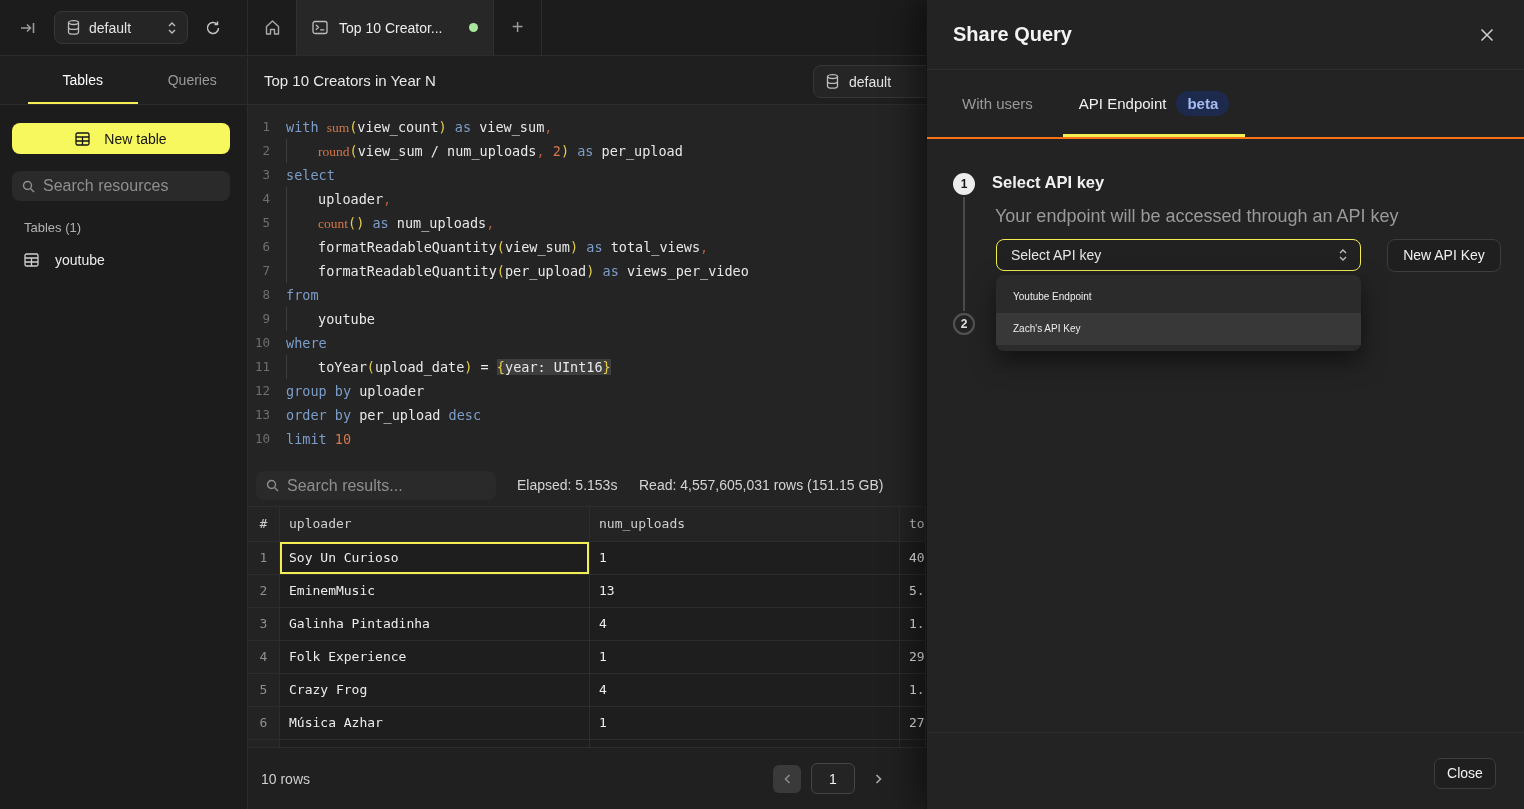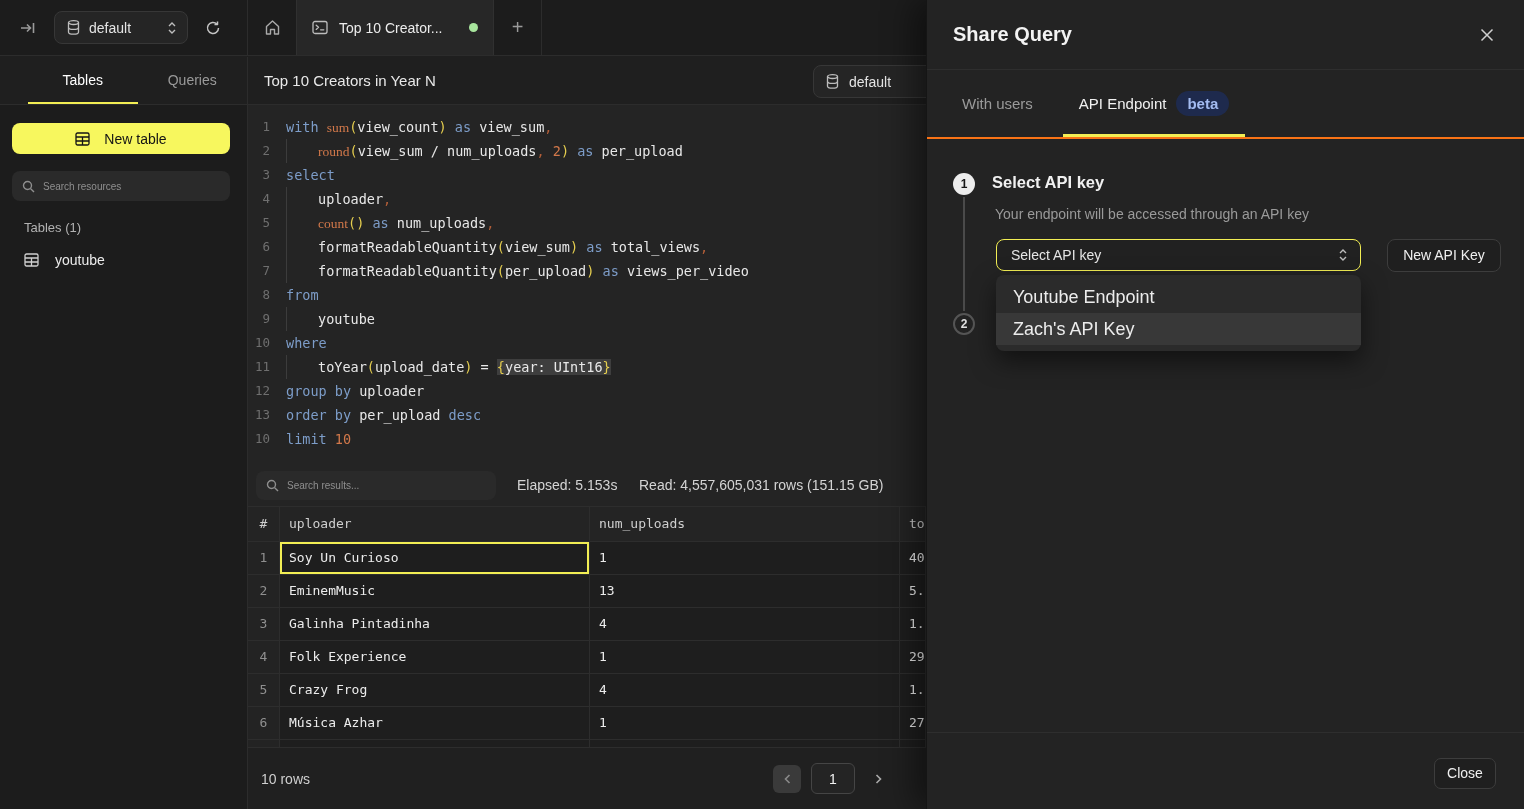--- a/index.html
+++ b/index.html
@@ -31,21 +31,21 @@
   .stab.active { color:#ffffff;margin-left:28px; }
   .stab.active::after { content:""; position:absolute; left:0; right:0; bottom:0; height:2.5px; background:var(--accent); }
   .sh-main { flex:1; position:relative; display:flex; align-items:center; padding-left:16px; }
   .sh-title { font-size:15px; color:#e9e9e9; }
   .mini-db { position:absolute; left:565px; top:8px; height:33px; width:150px; background:#252525; border:1px solid #373737; border-radius:8px; display:flex; align-items:center; padding:0 12px; gap:10px; font-size:14px; color:#e4e4e4; }
 
   
   .sidebar { position:absolute; left:0; top:105px; width:248px; height:704px; background:#1c1c1c; border-right:1px solid #2c2c2c; }
   .new-table-btn { margin:18px 17px 0 12px; width:218px; height:31px; background:var(--button_yellow); border-radius:8px; display:flex; align-items:center; justify-content:center; gap:14px; color:#141414; font-size:14px; cursor:pointer; }
   .side-search { margin:17px 17px 0 12px; width:218px; height:30px; background:#2a2a2a; border-radius:8px; display:flex; align-items:center; padding:0 10px; gap:8px; }
-  .side-search input, .res-search input { background:transparent; border:none; outline:none; color:#dcdcdc; font-size:10px; font-family:"Liberation Sans",sans-serif; width:100%; }
+  .side-search input, .res-search input { background:transparent; border:none; outline:none; color:#dcdcdc; font-size:16px; font-family:"Liberation Sans",sans-serif; width:100%; }
   .side-search input::placeholder, .res-search input::placeholder { color:#8f8f8f; }
   .side-section { margin:19px 0 0 24px; font-size:13px; color:#b2b2b2; }
   .side-item { margin-top:13px; display:flex; align-items:center; padding-left:24px; gap:16px; height:24px; cursor:pointer; }
   .side-item .nm { font-size:14px; color:#ececec; }
   .icon-dim { color:#bdbdbd; }
 
   
   .editor { position:absolute; left:248px; top:105px; width:678px; height:361px; background:#242424; padding-top:10px; }
   .code-line { display:flex; height:24px; line-height:24px; font-family:"DejaVu Sans Mono", monospace; font-size:13.5px; }
   .code-line .ln { width:22px; text-align:right; color:#6f6f6f; font-size:12.5px; flex:none; }
@@ -89,26 +89,26 @@
   .ptab { position:relative; height:100%; display:flex; align-items:center; gap:10px; font-size:15px; color:#9a9a9a; cursor:pointer; }
   .ptab.active { color:#f1f1f1; }
   .ptab.active::after { content:""; position:absolute; left:-16px; right:-16px; bottom:0; height:3px; background:var(--accent); }
   .badge { background:var(--badge_bg); color:var(--badge_text); font-size:15px; font-weight:600; padding:4px 11px; border-radius:999px; }
   .p-body { position:relative; height:592px; }
   .step-circle { position:absolute; width:22px; height:22px; border-radius:50%; display:flex; align-items:center; justify-content:center; font-size:12px; font-weight:700; }
   .step-circle.one { left:26px; top:34px; background:#ededed; color:#161616; }
   .step-circle.two { left:26px; top:174px; background:transparent; border:2px solid #555555; color:#e0e0e0; }
   .connector { position:absolute; left:36px; top:58px; width:2px; height:114px; background:#4a4a4a; }
   .step-title { position:absolute; left:65px; top:34px; font-size:16.5px; font-weight:600; color:#f0f0f0; }
-  .step-desc { position:absolute; left:68px; top:67px; font-size:14px; color:#9a9a9a; }
+  .step-desc { position:absolute; left:68px; top:67px; font-size:18px; color:#9a9a9a; }
   .api-select { position:absolute; left:69px; top:100px; width:365px; height:32px; background:#212121; border:1px solid var(--accent); border-radius:8px; display:flex; align-items:center; justify-content:space-between; padding:0 12px 0 14px; cursor:pointer; }
   .api-select .ph { font-size:14px; color:#e6e6e6; }
   .newkey-btn { position:absolute; left:460px; top:100px; width:114px; height:33px; background:#1f1f1f; border:1px solid #3d3d3d; border-radius:8px; text-align:center; line-height:31px; font-size:14px; color:#f0f0f0; cursor:pointer; }
   .dropdown { position:absolute; left:69px; top:136px; width:365px; background:#2b2b2b; border-radius:8px; padding:6px 0; box-shadow:0 10px 24px rgba(0,0,0,.5); }
-  .dd-item { height:32px; line-height:32px; padding-left:17px; font-size:18px; color:#ececec; cursor:pointer; }
+  .dd-item { height:32px; line-height:32px; padding-left:17px; font-size:10px; color:#ececec; cursor:pointer; }
   .dd-item.hl { background:#383838; }
   .p-footer { position:absolute; left:0; bottom:0; width:100%; height:77px; border-top:1px solid #2e2e2e; }
   .close-btn { position:absolute; right:28px; top:25px; width:62px; height:31px; background:#1f1f1f; border:1px solid #3d3d3d; border-radius:7px; text-align:center; line-height:29px; font-size:14px; color:#f0f0f0; cursor:pointer; }
 </style>
 </head>
 <body>
 
 <div id="app">
 
   <div class="topbar">

